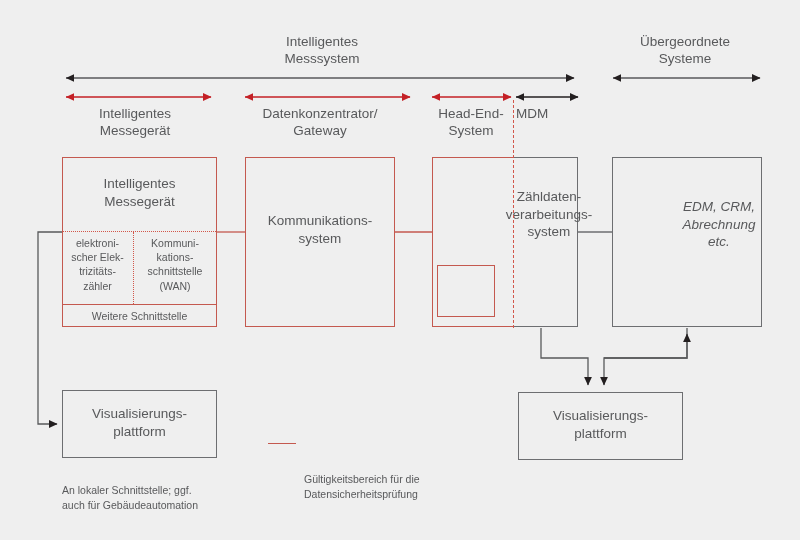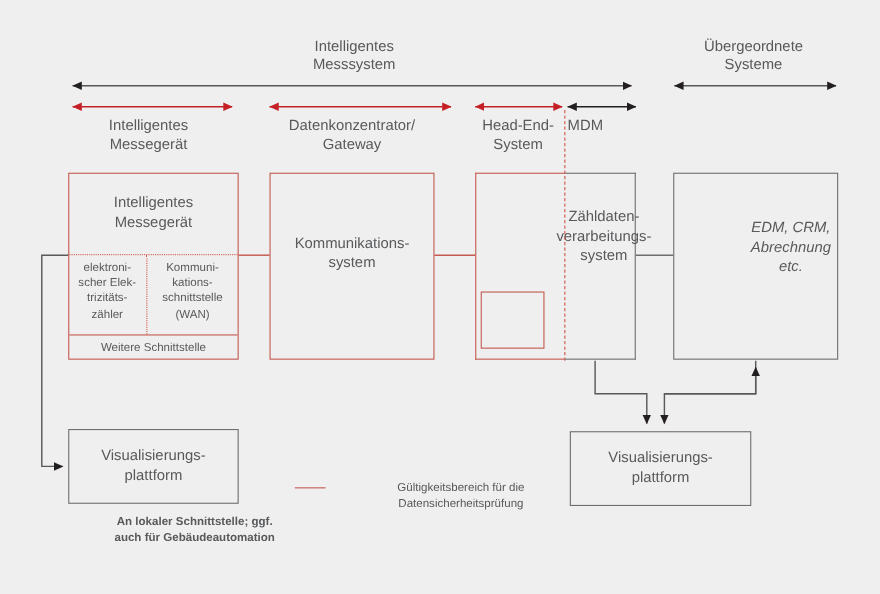--- a/index.html
+++ b/index.html
@@ -11,21 +11,21 @@
     overflow:hidden;
     position:relative;
   }
   #stage{position:absolute;left:0;top:0;width:778px;height:540px;}
   svg#wires{position:absolute;left:0;top:0;width:800px;height:540px;pointer-events:none;}
 
   .lbl{position:absolute;text-align:center;line-height:1.28;color:#58595b;}
   .hdr{font-size:13.5px;}
   .boxtitle{font-size:13.5px;line-height:1.3;}
   .tiny{font-size:10.5px;line-height:1.35;}
-  .cap{font-size:10.5px;line-height:1.45;text-align:center;}
+  .cap{font-size:10.5px;line-height:1.45;text-align:left;margin-top:36px;}
 
   .box{position:absolute;box-sizing:border-box;background:transparent;}
   .box-red{border:1.2px solid #c4594f;}
   .box-dark{border:1.2px solid #6d6e71;}
 
   .vdash{position:absolute;width:0;border-left:1.4px dashed #d2564a;}
   .hdot{position:absolute;height:0;border-top:1.2px dotted #d2564a;}
   .vdot{position:absolute;width:0;border-left:1.2px dotted #d2564a;}
   .hsolid-red{position:absolute;height:0;border-top:1.2px solid #c4594f;}
 
@@ -116,21 +116,21 @@
     <div>EDM, CRM,</div>
     <div>Abrechnung</div>
     <div>etc.</div>
   </div>
 
   <div class="box box-dark" style="left:62px;top:390px;width:155px;height:68px;"></div>
   <div class="lbl boxtitle" style="left:62px;top:405px;width:155px;">
     <div>Visualisierungs-</div>
     <div>plattform</div>
   </div>
-  <div class="cap" style="position:absolute;left:62px;top:467px;width:230px;font-weight:bold;">
+  <div class="cap" style="position:absolute;left:62px;top:447px;width:230px;">
     <div>An lokaler Schnittstelle; ggf.</div>
     <div>auch für Gebäudeautomation</div>
   </div>
 
   <div class="box box-dark" style="left:518px;top:392px;width:165px;height:68px;"></div>
   <div class="lbl boxtitle" style="left:518px;top:407px;width:165px;">
     <div>Visualisierungs-</div>
     <div>plattform</div>
   </div>
 

